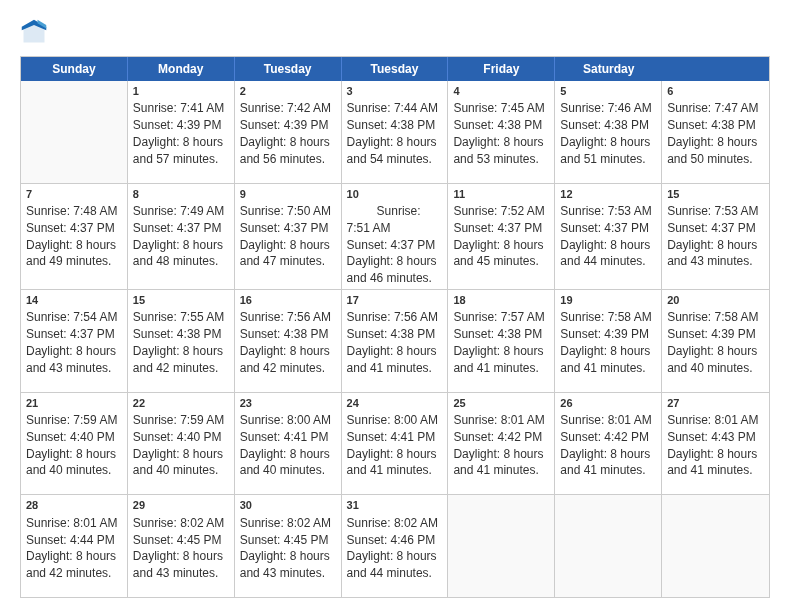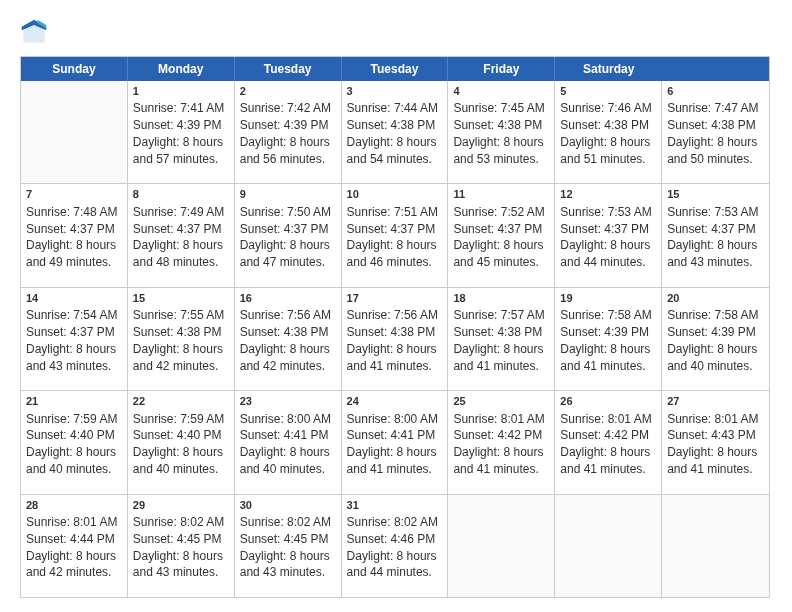--- a/index.html
+++ b/index.html
@@ -170,21 +170,21 @@
         <div class="cal-row">
           <div class="cal-cell"><span class="day-num">7</span><span class="cell-text" style="white-space: pre-line;">Sunrise: 7:48 AM
 Sunset: 4:37 PM
 Daylight: 8 hours and 49 minutes.</span></div>
           <div class="cal-cell"><span class="day-num">8</span><span class="cell-text" style="white-space: pre-line;">Sunrise: 7:49 AM
 Sunset: 4:37 PM
 Daylight: 8 hours and 48 minutes.</span></div>
           <div class="cal-cell"><span class="day-num">9</span><span class="cell-text" style="white-space: pre-line;">Sunrise: 7:50 AM
 Sunset: 4:37 PM
 Daylight: 8 hours and 47 minutes.</span></div>
-          <div class="cal-cell"><span class="day-num">10</span><span class="cell-text" style="white-space: pre-line;">Sunrise: 7:51 AM
+          <div class="cal-cell"><span class="day-num">10</span><span class="cell-text" style="white-space: pre-line; margin-left: 30px;">Sunrise: 7:51 AM
 Sunset: 4:37 PM
 Daylight: 8 hours and 46 minutes.</span></div>
           <div class="cal-cell"><span class="day-num">11</span><span class="cell-text" style="white-space: pre-line;">Sunrise: 7:52 AM
 Sunset: 4:37 PM
 Daylight: 8 hours and 45 minutes.</span></div>
           <div class="cal-cell"><span class="day-num">12</span><span class="cell-text" style="white-space: pre-line;">Sunrise: 7:53 AM
 Sunset: 4:37 PM
 Daylight: 8 hours and 44 minutes.</span></div>
           <div class="cal-cell"><span class="day-num">15</span><span class="cell-text" style="white-space: pre-line;">Sunrise: 7:53 AM
 Sunset: 4:37 PM

